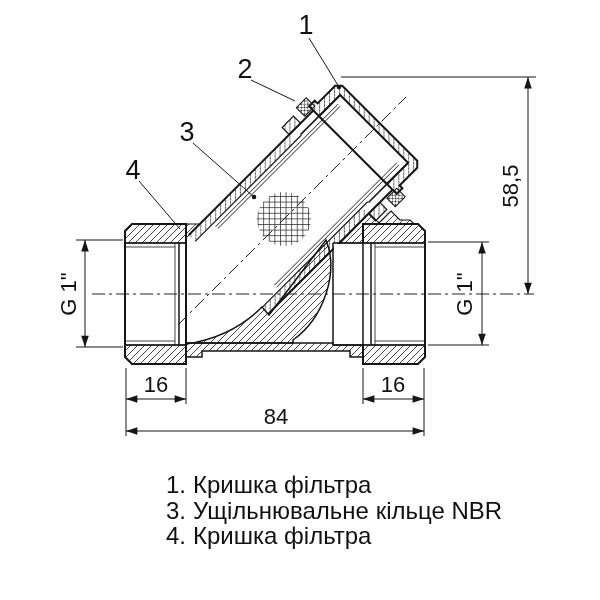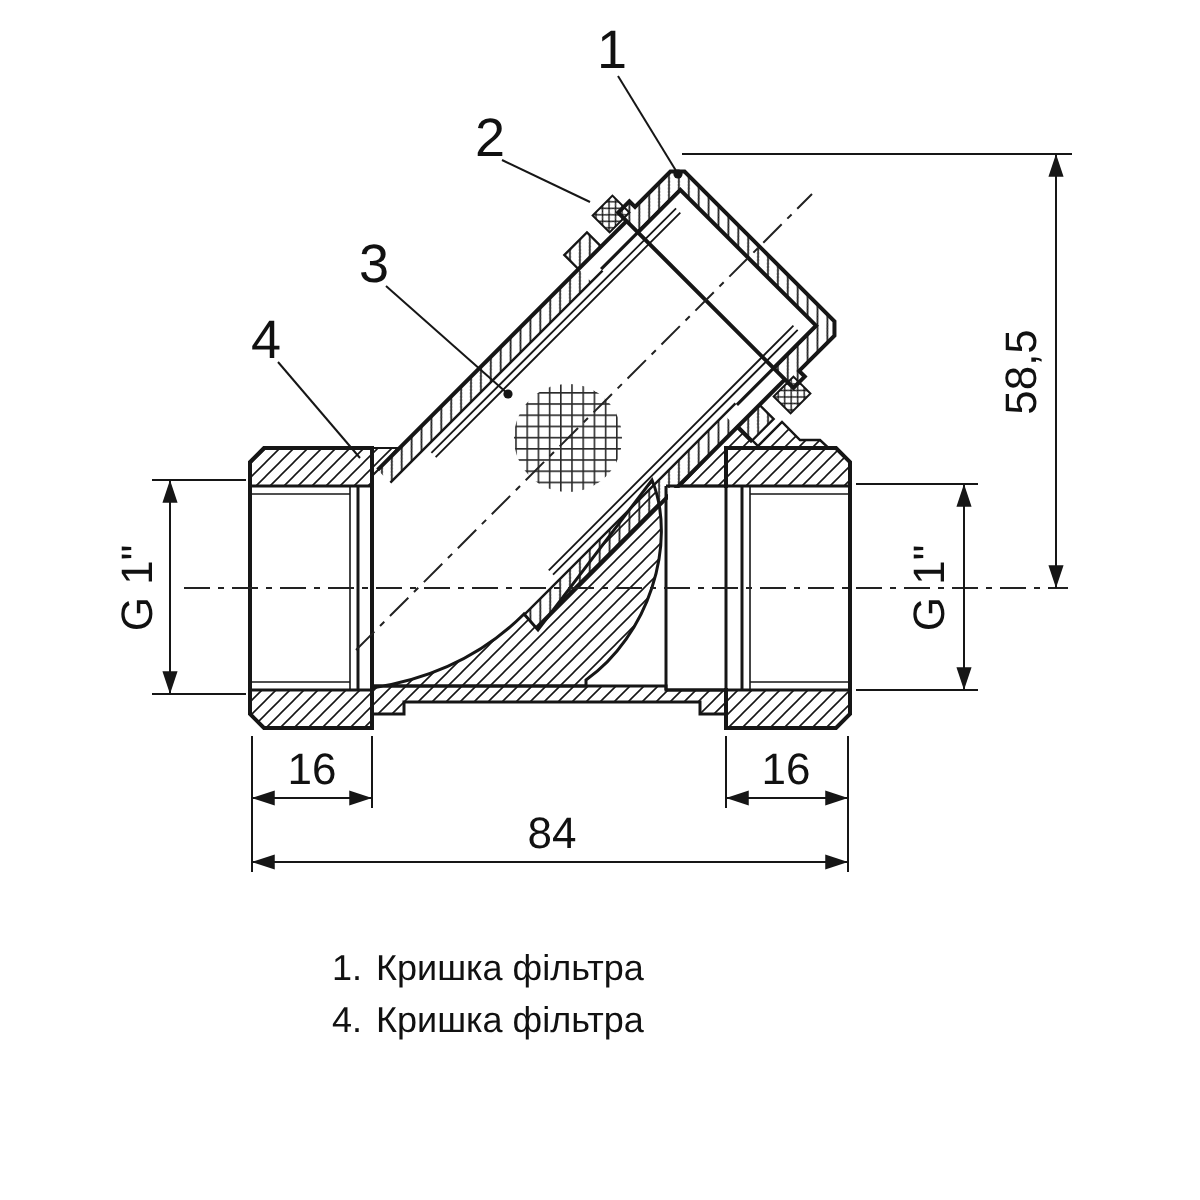--- a/index.html
+++ b/index.html
@@ -1,19 +1,19 @@
 <!DOCTYPE html>
 <html><head>
 <meta charset="utf-8">
 <style>
   html,body{margin:0;padding:0;background:#fff;}
   body{font-family:"Liberation Sans", sans-serif;}
   #stage{position:relative;width:600px;height:600px;background:#ffffff;overflow:hidden;}
   #stage svg{position:absolute;left:0;top:0;}
-  .legend{position:absolute;left:166px;top:472px;color:#111;font-size:18px;line-height:25.5px;white-space:nowrap;}
+  .legend{position:absolute;left:166px;top:472px;color:#111;font-size:24px;line-height:25.5px;white-space:nowrap;}
   .legend-row .ln{margin-right:7px;}
   svg text{fill:#111;font-family:"Liberation Sans", sans-serif;}
   .dimtxt{font-size:22px;}
   .callout{font-size:27px;}
 </style>
 </head>
 <body>
 
 <div id="stage">
 <svg width="600" height="600" viewBox="0 0 600 600">
@@ -145,15 +145,16 @@
     <line x1="139" y1="181" x2="180" y2="229"></line>
   </g>
   <text class="callout" x="306" y="34" text-anchor="middle">1</text>
   <text class="callout" x="245" y="78" text-anchor="middle">2</text>
   <text class="callout" x="187" y="141" text-anchor="middle">3</text>
   <text class="callout" x="133" y="179" text-anchor="middle">4</text>
 </svg>
 
 <div class="legend">
   <div class="legend-row"><span class="ln">1.</span><span>Кришка фільтра</span></div>
+  <div class="legend-row"><span class="ln">3.</span><span>Ущільнювальне кільце NBR</span></div>
   <div class="legend-row"><span class="ln">4.</span><span>Кришка фільтра</span></div>
 </div>
 </div>
 
 </body></html>

